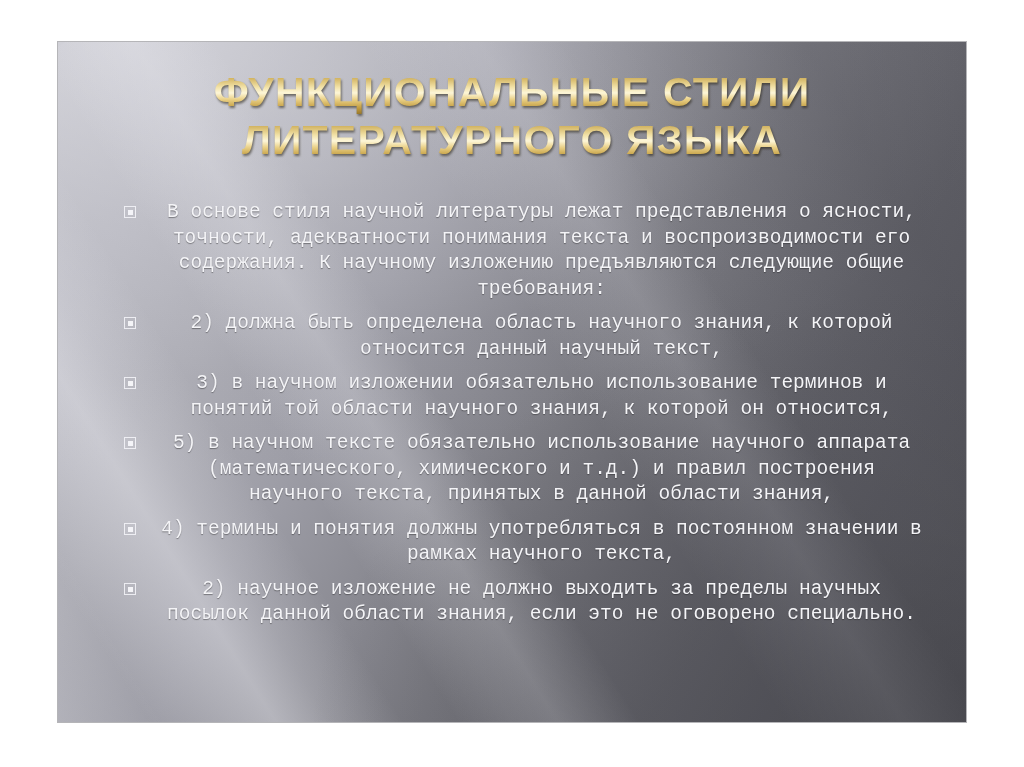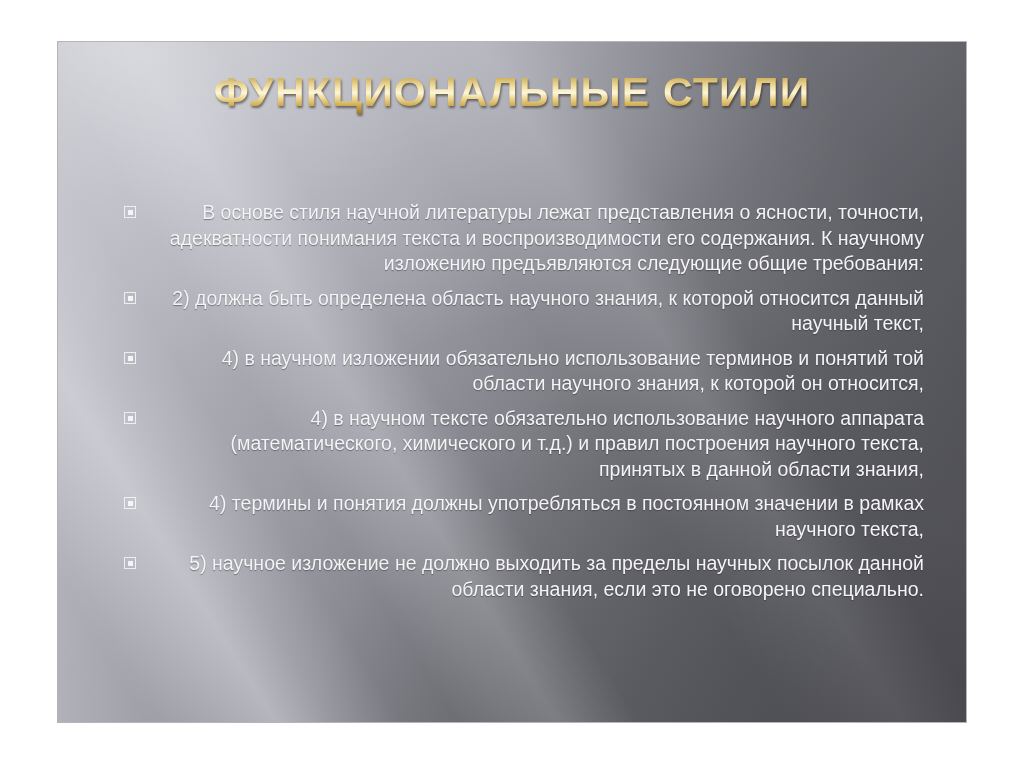--- a/index.html
+++ b/index.html
@@ -197,77 +197,78 @@
   .bullet-mark::after {
     content: "";
     position: absolute;
     left: 4px; top: 4px;
     width: 5px; height: 5px;
     background: rgba(248,248,252,0.92);
   }
 
   .bullet-text {
     flex: 1 1 auto;
-    font-family: Liberation Sans, sans-serif;
+    font-family: Liberation Mono, monospace;
     font-size: 19.5px;
     line-height: 25.5px;
     color: #f4f4f7;
     text-shadow: 0 1px 1px rgba(30,30,34,0.45);
-    text-align: right;
+    text-align: center;
   }
 </style>
 </head>
 <body>
 
 <div id="page">
 
   <div id="slide">
 
     <div class="bg-base"></div>
     <div class="bg-wash"></div>
     <div class="streaks"></div>
     <div class="streaks2"></div>
     <div class="bg-dark"></div>
 
     <div class="slide-content">
 
       <div class="title-block">
         <div class="title-line">ФУНКЦИОНАЛЬНЫЕ СТИЛИ</div>
+        <div class="title-line">ЛИТЕРАТУРНОГО ЯЗЫКА</div>
       </div>
 
       <div class="body-list">
 
         <div class="bullet-row">
           <span class="bullet-mark"></span>
           <span class="bullet-text">В основе стиля научной литературы лежат представления о ясности, точности, адекватности понимания текста и воспроизводимости его содержания. К научному изложению предъявляются следующие общие требования:</span>
         </div>
 
         <div class="bullet-row">
           <span class="bullet-mark"></span>
           <span class="bullet-text">2)   должна быть определена область научного знания, к которой относится данный научный текст,</span>
         </div>
 
 
         <div class="bullet-row">
           <span class="bullet-mark"></span>
-          <span class="bullet-text">4)   в научном изложении обязательно использование терминов и понятий той области научного знания, к которой он относится,</span>
-        </div>
-
-        <div class="bullet-row">
-          <span class="bullet-mark"></span>
-          <span class="bullet-text">4)   в научном тексте обязательно использование научного аппарата (математического, химического и т.д.) и правил построения научного текста, принятых в данной области знания,</span>
+          <span class="bullet-text">3)   в научном изложении обязательно использование терминов и понятий той области научного знания, к которой он относится,</span>
+        </div>
+
+        <div class="bullet-row">
+          <span class="bullet-mark"></span>
+          <span class="bullet-text">5)   в научном тексте обязательно использование научного аппарата (математического, химического и т.д.) и правил построения научного текста, принятых в данной области знания,</span>
         </div>
 
         <div class="bullet-row">
           <span class="bullet-mark"></span>
           <span class="bullet-text">4)   термины и понятия должны употребляться в постоянном значении в рамках научного текста,</span>
         </div>
 
         <div class="bullet-row">
           <span class="bullet-mark"></span>
-          <span class="bullet-text">5)   научное изложение не должно выходить за пределы научных посылок данной области знания, если это не оговорено специально.</span>
+          <span class="bullet-text">2)   научное изложение не должно выходить за пределы научных посылок данной области знания, если это не оговорено специально.</span>
         </div>
 
       </div>
 
     </div>
   </div>
 </div>
 
 </body></html>

